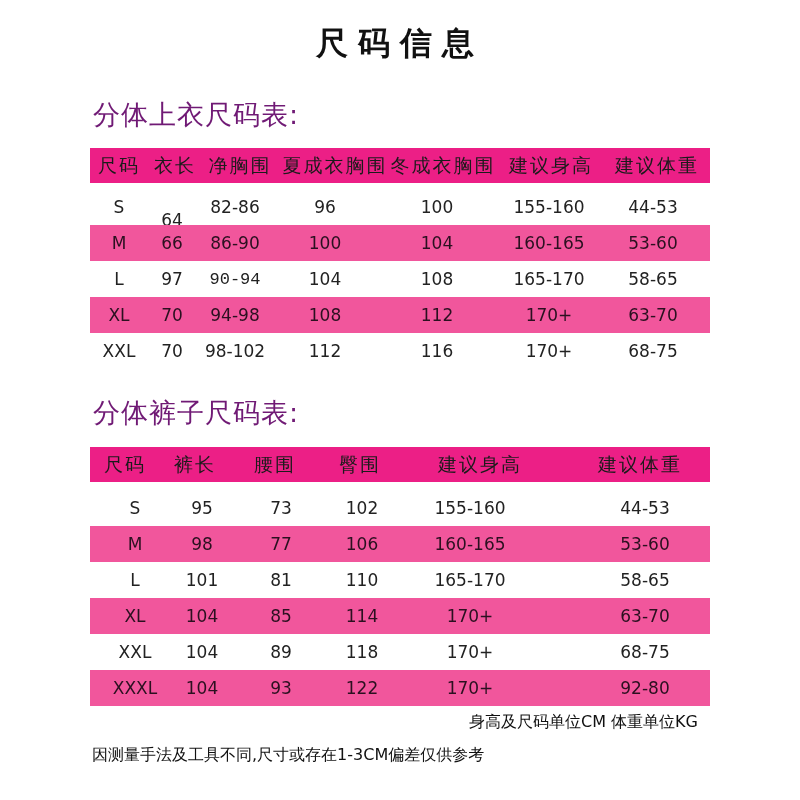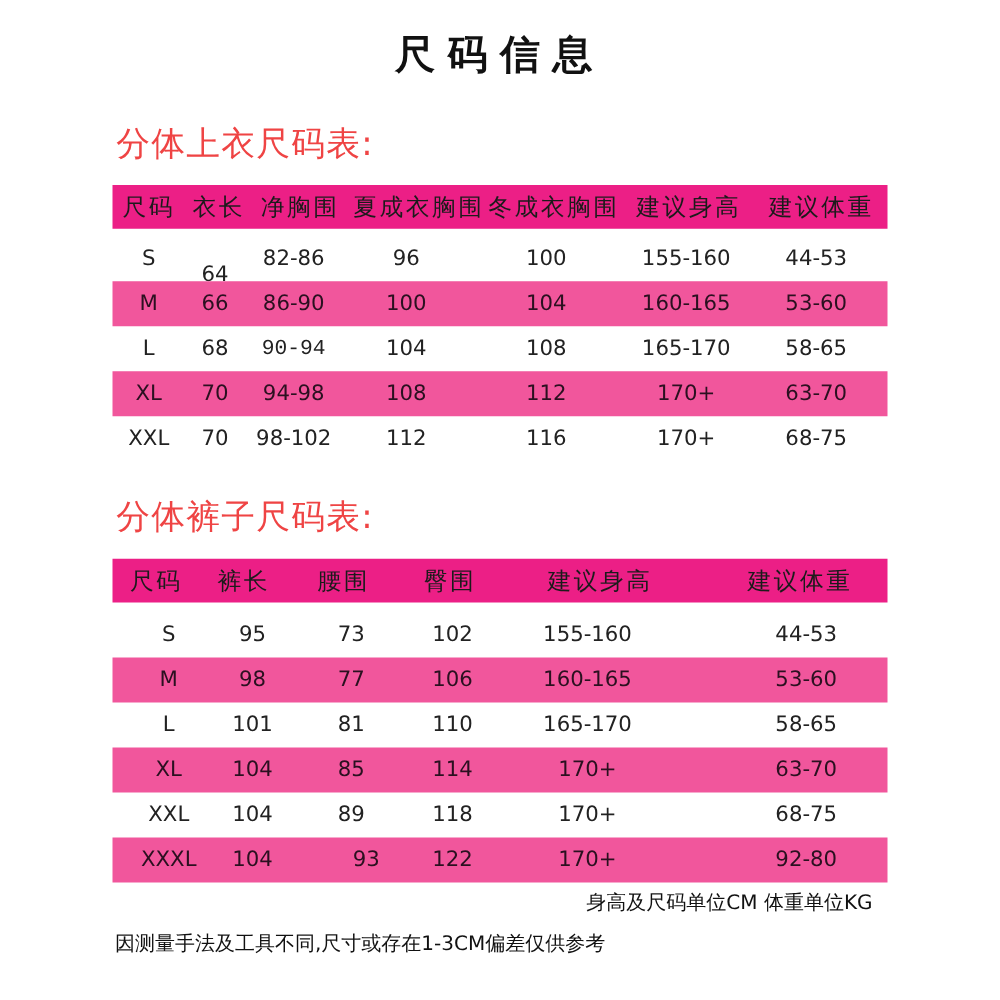--- a/index.html
+++ b/index.html
@@ -1,20 +1,20 @@
 <!DOCTYPE html>
 <html><head>
 <meta charset="utf-8">
 <style>
   html, body { margin:0; padding:0; background:#ffffff; }
   body { width:800px; height:800px; position:relative; overflow:hidden;
          font-family:"DejaVu Sans", "Liberation Sans", sans-serif; color:#111; }
   .title { position:absolute; left:0; width:800px; top:22px; text-align:center;
            font-size:32px; letter-spacing:10px; font-weight:bold; color:#111; }
-  .section-title { position:absolute; left:93px; font-size:27px; color:#ef4444; letter-spacing:1px; }
+  .section-title { position:absolute; left:93px; font-size:27px; color:#701a75; letter-spacing:1px; }
   .tbl { position:absolute; left:90px; width:620px; }
   .row { position:relative; height:36px; }
   .row.header { background:#ec1f86; height:35px; }
   .row.alt { background:#f1569c; }
   .cell { position:absolute; top:0; height:100%; display:flex; align-items:center;
           justify-content:center; font-size:17px; color:#222; white-space:nowrap; }
   .row.header .cell { font-size:19px; color:#1b1b1b; letter-spacing:2px; }
   .row.alt .cell { color:#2b1020; }
   .note { position:absolute; font-size:16px; color:#111; white-space:nowrap; }
 </style>
@@ -50,21 +50,21 @@
     <div class="cell" style="left:0;width:58px;">M</div>
     <div class="cell" style="left:55px;width:54px;">66</div>
     <div class="cell" style="left:105px;width:80px;">86-90</div>
     <div class="cell" style="left:180px;width:110px;">100</div>
     <div class="cell" style="left:292px;width:110px;">104</div>
     <div class="cell" style="left:406px;width:106px;">160-165</div>
     <div class="cell" style="left:510px;width:106px;">53-60</div>
   </div>
   <div class="row">
     <div class="cell" style="left:0;width:58px;">L</div>
-    <div class="cell" style="left:55px;width:54px;">68</div>
+    <div class="cell" style="left:55px;width:54px;">97</div>
     <div class="cell" style="left:105px;width:80px;font-family:Liberation Mono, monospace;">90-94</div>
     <div class="cell" style="left:180px;width:110px;">104</div>
     <div class="cell" style="left:292px;width:110px;">108</div>
     <div class="cell" style="left:406px;width:106px;">165-170</div>
     <div class="cell" style="left:510px;width:106px;">58-65</div>
   </div>
   <div class="row alt">
     <div class="cell" style="left:0;width:58px;">XL</div>
     <div class="cell" style="left:55px;width:54px;">70</div>
     <div class="cell" style="left:105px;width:80px;">94-98</div>
@@ -133,21 +133,21 @@
     <div class="cell" style="left:10px;width:70px;">XXL</div>
     <div class="cell" style="left:77px;width:70px;">104</div>
     <div class="cell" style="left:151px;width:80px;">89</div>
     <div class="cell" style="left:232px;width:80px;">118</div>
     <div class="cell" style="left:310px;width:140px;">170+</div>
     <div class="cell" style="left:485px;width:140px;">68-75</div>
   </div>
   <div class="row alt">
     <div class="cell" style="left:10px;width:70px;">XXXL</div>
     <div class="cell" style="left:77px;width:70px;">104</div>
-    <div class="cell" style="left:163px;width:80px;">93</div>
+    <div class="cell" style="left:151px;width:80px;">93</div>
     <div class="cell" style="left:232px;width:80px;">122</div>
     <div class="cell" style="left:310px;width:140px;">170+</div>
     <div class="cell" style="left:485px;width:140px;">92-80</div>
   </div>
 </div>
 
 <div class="note" style="right:102px; top:712px;">身高及尺码单位CM   体重单位KG</div>
 <div class="note" style="left:92px; top:745px;">因测量手法及工具不同,尺寸或存在1-3CM偏差仅供参考</div>
 
 </body></html>

